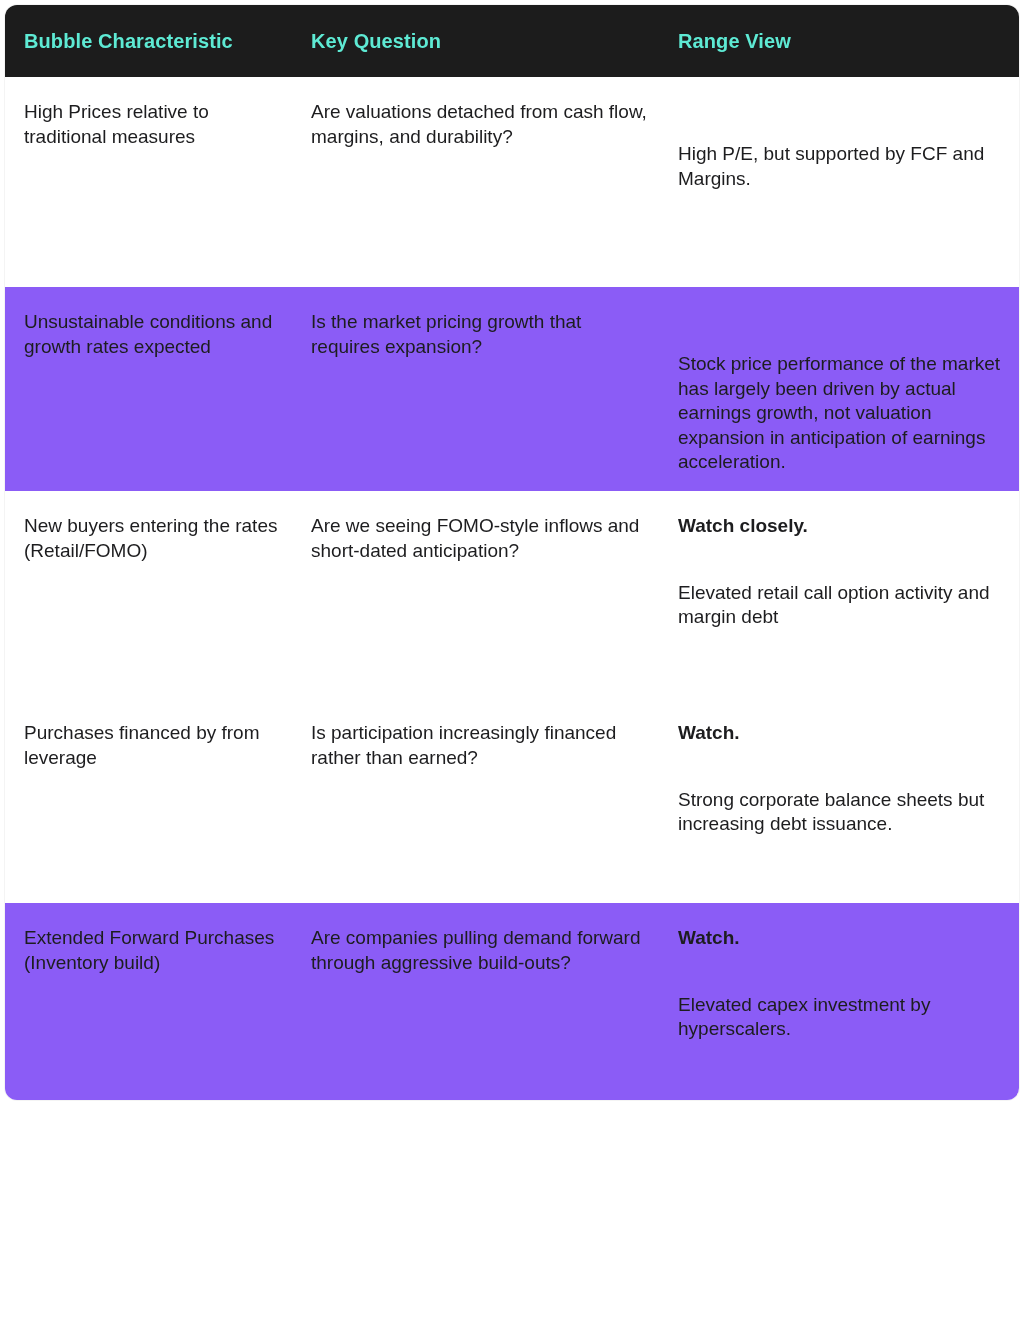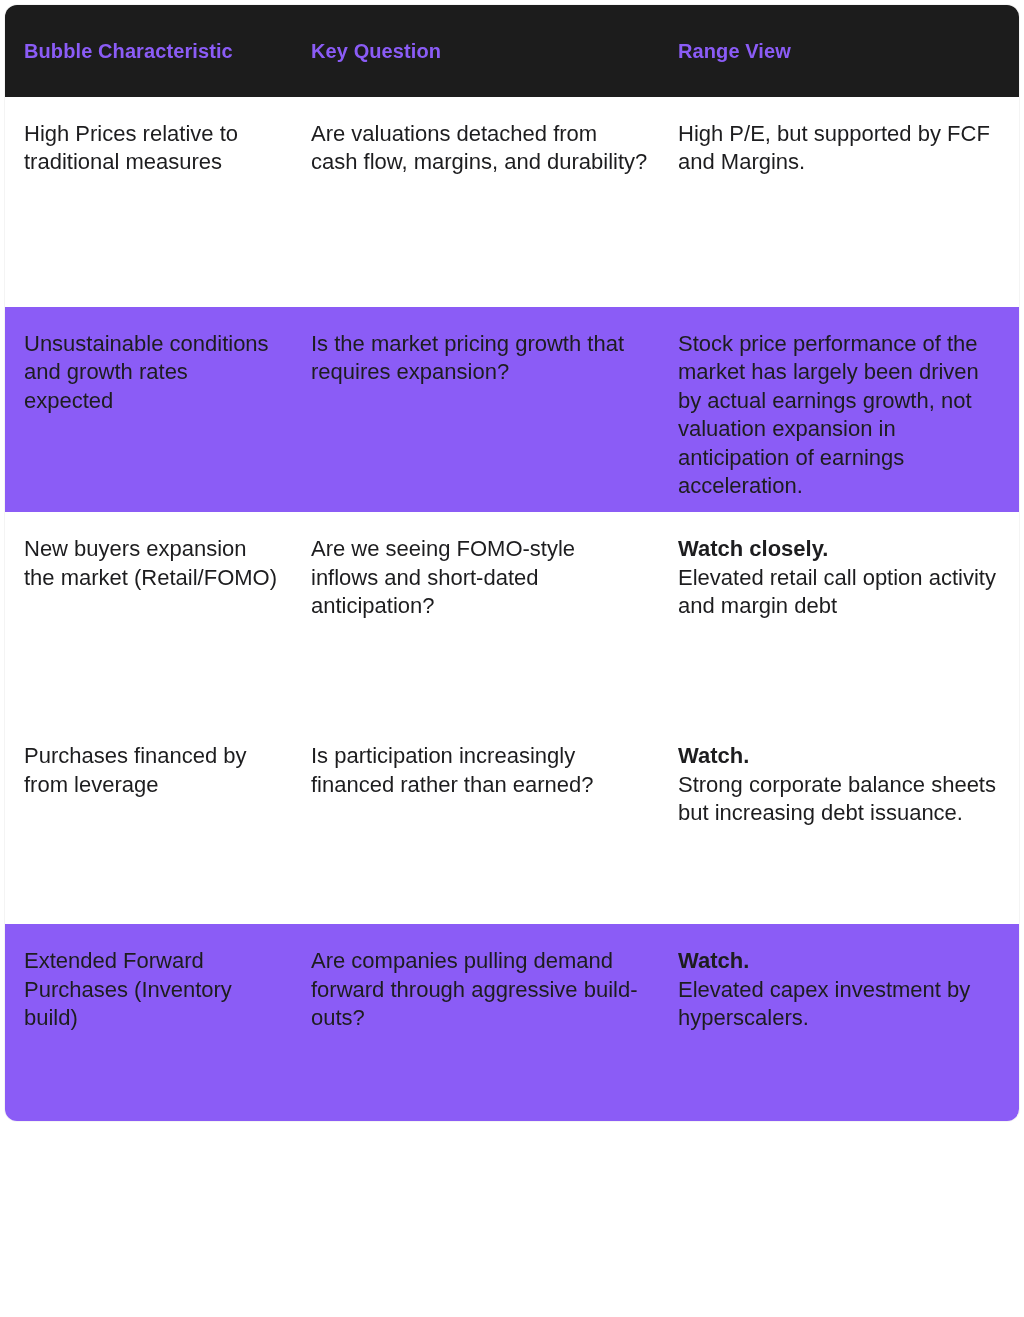--- a/index.html
+++ b/index.html
@@ -30,42 +30,42 @@
     border-collapse: collapse;
     table-layout: fixed;
     border-radius: 12px;
     overflow: hidden;
     background: #ffffff;
     box-shadow: 0 0 0 1px rgba(0,0,0,0.045);
   }
 
   .comparison-table thead th {
     background: #1c1c1c;
-    color: #8b5cf6;
+    color: #5eead4;
     font-size: 20px;
     font-weight: bold;
     text-align: left;
     padding: 0;
-    height: 92px;
+    height: 72px;
     vertical-align: middle;
     letter-spacing: 0.1px;
   }
   .comparison-table thead th .hcell {
     padding-left: 19px;
     padding-right: 10px;
     line-height: 1.2;
   }
   .comparison-table thead th.col-1 { width: 289px; }
   .comparison-table thead th.col-2 { width: 368px; }
   .comparison-table thead th.col-3 { width: 357px; }
   .comparison-table thead th.col-2 .hcell { padding-left: 17px; }
   .comparison-table thead th.col-3 .hcell { padding-left: 16px; }
 
   .comparison-table tbody td {
-    font-size: 22px;
+    font-size: 19px;
     color: #1d1d1f;
     line-height: 1.29;
     vertical-align: top;
     padding: 0;
     background: #ffffff;
   }
   .comparison-table tbody tr.alt td {
     background: #8b5cf6;
   }
   .comparison-table tbody td .cell {
@@ -81,21 +81,21 @@
   .comparison-table tbody tr.r2 td { height: 204px; }
   .comparison-table tbody tr.r3 td { height: 207px; }
   .comparison-table tbody tr.r4 td { height: 206px; }
   .comparison-table tbody tr.r5 td { height: 205px; }
   .comparison-table tbody tr.r6 td { height: 197px; }
 
   .lead {
     font-weight: bold;
     display: block;
   }
-  .body-text { display: block; }
+  .body-text { display: block; margin-top: 42px; }
 </style>
 </head>
 <body>
 
 <div class="table-wrap">
   <table class="comparison-table">
     <thead>
       <tr>
         <th class="col-1">
           <div class="hcell">Bubble Characteristic</div>
@@ -132,21 +132,21 @@
         </td>
         <td class="col-3">
           <div class="cell">
 
             <span class="body-text">Stock price performance of the market has largely been driven by actual earnings growth, not valuation expansion in anticipation of earnings acceleration.</span>
           </div>
         </td>
       </tr>
       <tr class="r3">
         <td class="col-1">
-          <div class="cell">New buyers expansion the market (Retail/FOMO)</div>
+          <div class="cell">New buyers entering the rates (Retail/FOMO)</div>
         </td>
         <td class="col-2">
           <div class="cell">Are we seeing FOMO-style inflows and short-dated anticipation?</div>
         </td>
         <td class="col-3">
           <div class="cell">
             <span class="lead">Watch closely.</span>
             <span class="body-text">Elevated retail call option activity and margin debt</span>
           </div>
         </td>

